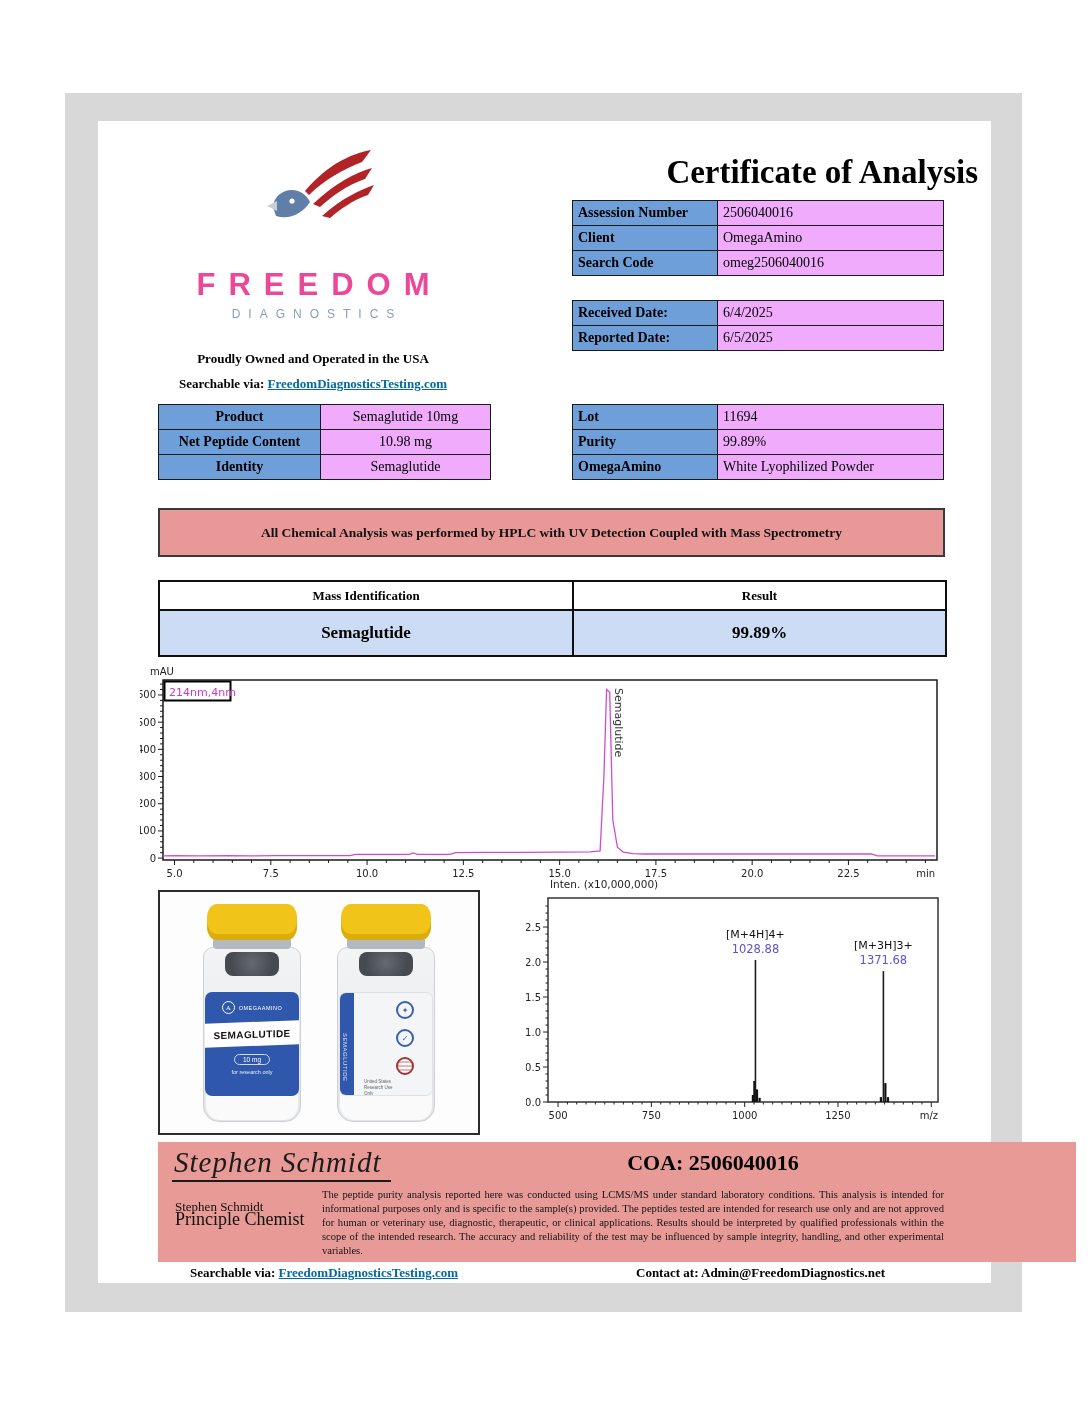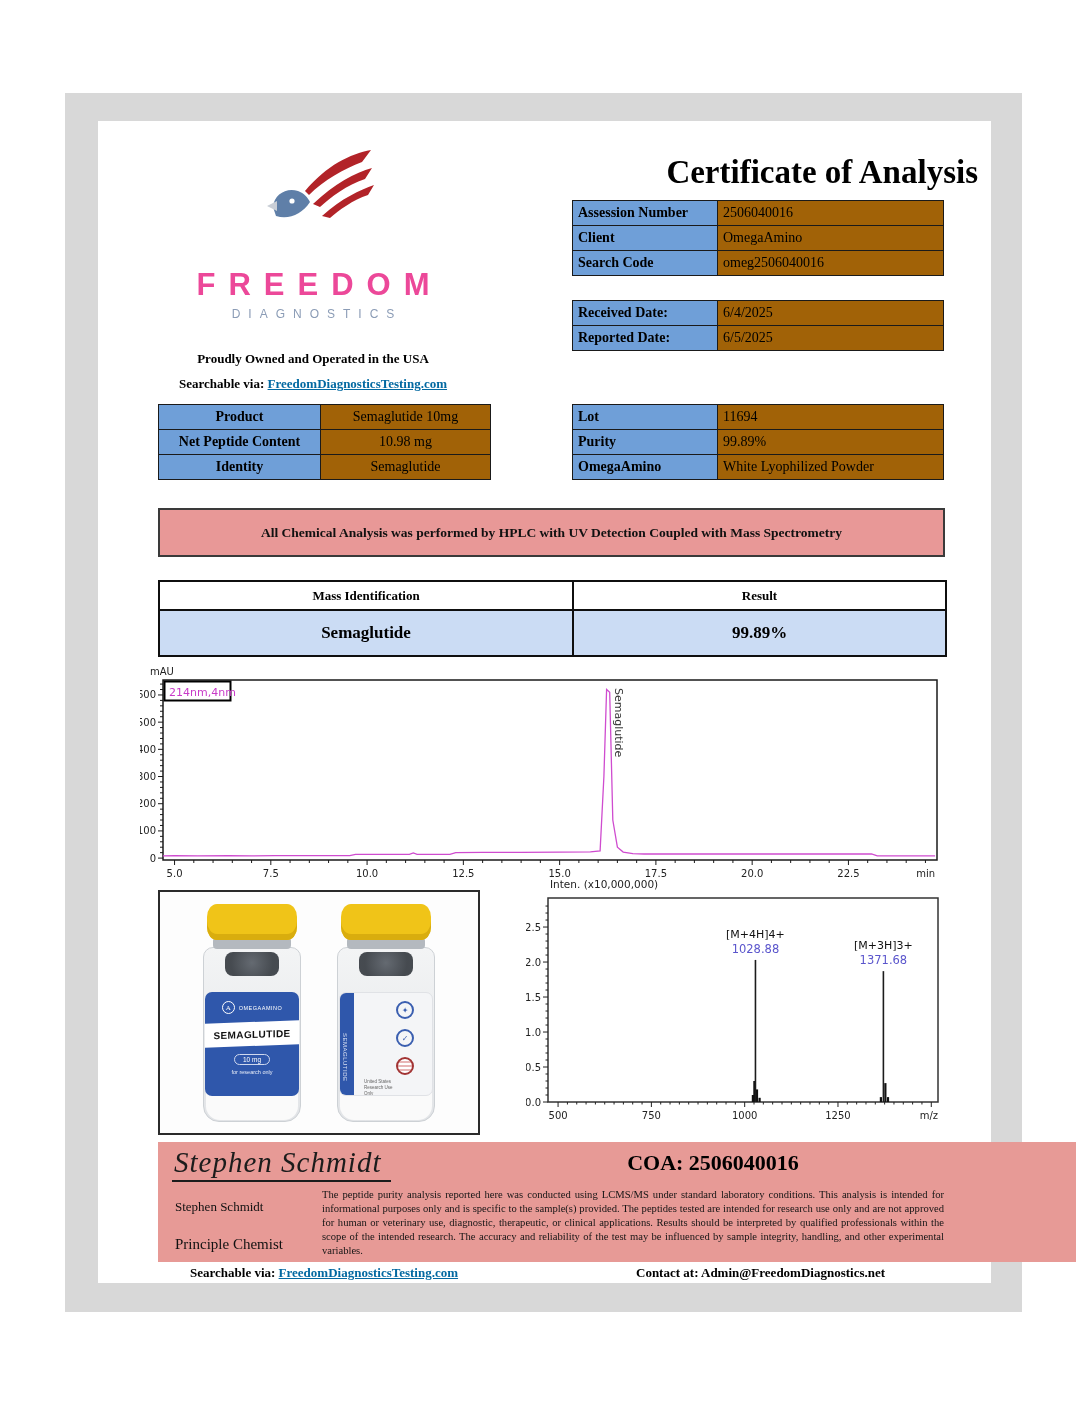--- a/index.html
+++ b/index.html
@@ -16,21 +16,21 @@
   .tagline{font-weight:bold;font-size:13px;margin-top:30px;color:#000;}
   .search-line{font-weight:bold;font-size:13px;margin-top:9px;color:#000;}
   a.doc-link{color:#0369a1;font-weight:bold;}
   .doc-title{position:absolute;left:455px;top:33px;width:425px;text-align:right;
     font-size:33px;font-weight:bold;color:#000;}
 
   
   table.kv{border-collapse:collapse;table-layout:fixed;position:absolute;}
   table.kv td{border:1px solid #1a1a1a;height:24px;font-size:14px;padding:0 5px;overflow:hidden;white-space:nowrap;}
   table.kv td.k{background:#6f9fd8;font-weight:bold;}
-  table.kv td.v{background:#a16207;margin-left:25px;}
+  table.kv td.v{background:#f0abfc;margin-left:25px;}
   #info-table{left:474px;top:79px;width:371px;}
   #date-table{left:474px;top:179px;width:371px;}
   #product-table{left:60px;top:283px;width:332px;text-align:center;}
   #lot-table{left:474px;top:283px;width:371px;}
 
   .banner{position:absolute;left:60px;top:387px;width:787px;height:49px;background:#e89897;
     border:2px solid #3a3a3a;display:flex;align-items:center;justify-content:center;
     font-weight:bold;font-size:13.5px;color:#111;box-sizing:border-box;}
 
   table.mass{position:absolute;left:60px;top:459px;width:787px;border-collapse:collapse;table-layout:fixed;}
@@ -82,21 +82,21 @@
   .badge.b2{top:36px;border:2px solid #3b5fb0;color:#3b5fb0;}
   .badge.b3{top:64px;border:2px solid #a23434;color:#a23434;background:repeating-linear-gradient(0deg,#fff 0 2px,#e8b6b6 2px 4px);}
   .backtext{position:absolute;left:24px;top:86px;font-size:4.5px;color:#666;
     font-family:"Liberation Sans",sans-serif;line-height:1.3;}
 
   
   .sigblock{position:absolute;left:60px;top:1021px;width:918px;height:120px;background:#e79a96;}
   .sig-script{position:absolute;left:14px;top:4px;font-style:italic;font-size:29px;color:#1c1c1c;
     border-bottom:2px solid #1c1c1c;padding:0 10px 1px 2px;letter-spacing:1px;}
   .sig-name{position:absolute;left:17px;top:57px;font-size:13px;color:#111;}
-  .sig-role{position:absolute;left:17px;top:94px;font-size:15px;color:#111;}
+  .sig-role{position:absolute;left:17px;top:67px;font-size:18px;color:#111;}
   .coa{position:absolute;left:340px;top:8px;width:430px;text-align:center;font-weight:bold;
     font-size:22px;color:#000;}
   .disclaimer{position:absolute;left:164px;top:46px;width:622px;font-size:10.6px;line-height:1.33;
     color:#151515;text-align:justify;}
 
   .footer{position:absolute;left:0;top:1144px;width:893px;font-size:13px;font-weight:bold;color:#000;}
   .footer .fleft{position:absolute;left:92px;top:0;}
   .footer .fright{position:absolute;left:538px;top:0;}
 </style>
 </head>

